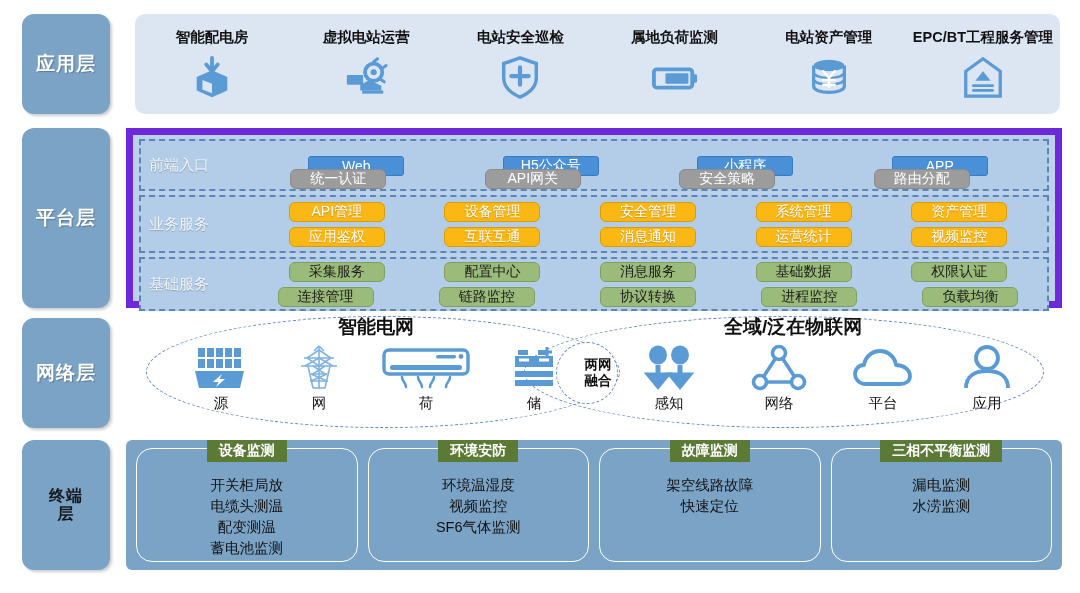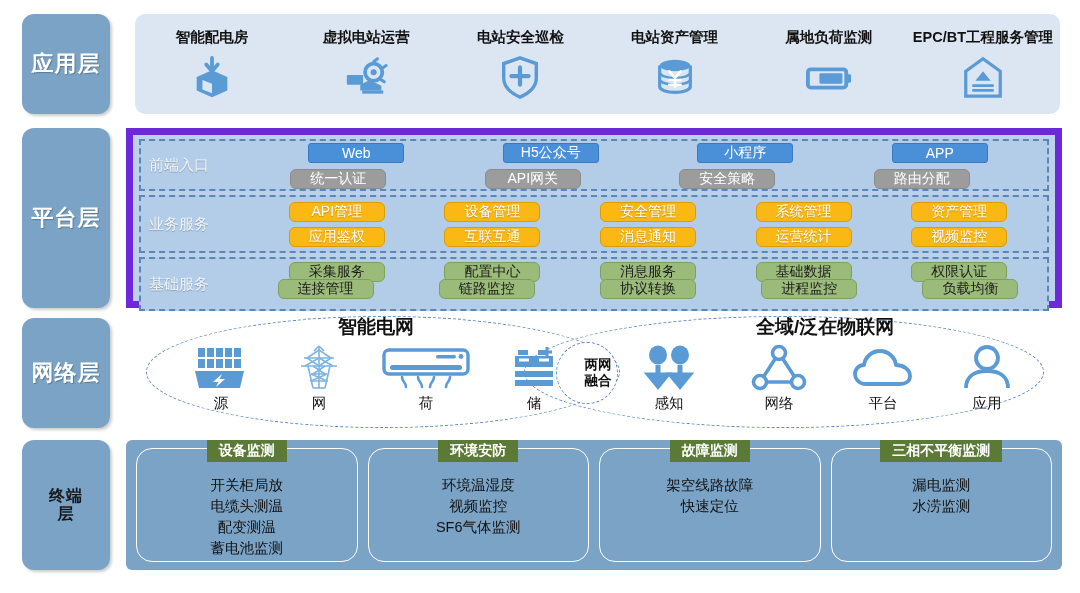--- a/index.html
+++ b/index.html
@@ -9,21 +9,21 @@
     color:#1a1a1a;
   }
   .canvas{position:absolute;inset:0;}
 
   
   .layer-tab{
     position:absolute;left:22px;width:88px;
     background:#7BA3C6;border-radius:12px;
     box-shadow:2px 2px 3px rgba(0,0,0,.20);
     display:flex;align-items:center;justify-content:center;
-    color:#ffffff;font-weight:bold;font-size:22px;letter-spacing:1px;
+    color:#ffffff;font-weight:bold;font-size:19px;letter-spacing:1px;
     text-align:center;line-height:1.15;
     text-shadow:1px 1px 1px rgba(0,0,0,.25);
   }
   .layer-tab.dark{color:#15171a;text-shadow:none;font-size:16px;}
 
   
   .app-band{
     position:absolute;left:135px;top:14px;width:925px;height:100px;
     background:#DCE6F3;border-radius:10px;
   }
@@ -158,63 +158,63 @@
         <span class="lbl">电站安全巡检</span>
         <span class="ico">
           <svg width="46" height="46" viewBox="0 0 48 48">
             <path d="M24 4 L41 10 L41 25 C41 35 33 41 24 45 C15 41 7 35 7 25 L7 10 Z" fill="none" stroke="#5B9BD5" stroke-width="3.6"></path>
             <path d="M24 14 L24 32 M15 23 L33 23" stroke="#5B9BD5" stroke-width="4.4" stroke-linecap="round"></path>
           </svg>
         </span>
       </div>
 
       <div class="app-item">
+        <span class="lbl">属地负荷监测</span>
+        <span class="ico">
+          <svg width="50" height="46" viewBox="0 0 52 48">
+            <rect x="4" y="16" width="40" height="19" rx="3" fill="none" stroke="#5B9BD5" stroke-width="4"></rect>
+            <rect x="44" y="21" width="5" height="9" rx="1.5" fill="#5B9BD5"></rect>
+            <rect x="16" y="20" width="24" height="11" rx="1.5" fill="#5B9BD5"></rect>
+          </svg>
+        </span>
+      </div>
+
+      <div class="app-item">
         <span class="lbl">电站资产管理</span>
         <span class="ico">
           <svg width="46" height="46" viewBox="0 0 48 48">
             <ellipse cx="24" cy="12" rx="16" ry="6" fill="#5B9BD5"></ellipse>
             <path d="M8 12 L8 34 C8 37.4 15.2 40 24 40 C32.8 40 40 37.4 40 34 L40 12" fill="none" stroke="#5B9BD5" stroke-width="3.4"></path>
             <path d="M9 20 C9 22.8 15.7 25 24 25 C32.3 25 39 22.8 39 20" fill="none" stroke="#5B9BD5" stroke-width="2.6"></path>
             <path d="M9 27 C9 29.8 15.7 32 24 32 C32.3 32 39 29.8 39 27" fill="none" stroke="#5B9BD5" stroke-width="2.6"></path>
             <path d="M18 18 L24 25 L30 18 M18 27 L30 27 M18 32 L30 32 M24 25 L24 34" stroke="#ffffff" stroke-width="2.6" fill="none" stroke-linecap="round"></path>
           </svg>
         </span>
       </div>
 
       <div class="app-item">
-        <span class="lbl">属地负荷监测</span>
-        <span class="ico">
-          <svg width="50" height="46" viewBox="0 0 52 48">
-            <rect x="4" y="16" width="40" height="19" rx="3" fill="none" stroke="#5B9BD5" stroke-width="4"></rect>
-            <rect x="44" y="21" width="5" height="9" rx="1.5" fill="#5B9BD5"></rect>
-            <rect x="16" y="20" width="24" height="11" rx="1.5" fill="#5B9BD5"></rect>
-          </svg>
-        </span>
-      </div>
-
-      <div class="app-item">
         <span class="lbl">EPC/BT工程服务管理</span>
         <span class="ico">
           <svg width="46" height="46" viewBox="0 0 48 48">
             <path d="M24 5 L42 18 L42 44 L6 44 L6 18 Z" fill="none" stroke="#5B9BD5" stroke-width="3.4"></path>
             <path d="M24 18 L32 28 L16 28 Z" fill="#5B9BD5"></path>
             <path d="M14 33 L34 33 M14 38 L34 38" stroke="#5B9BD5" stroke-width="3" stroke-linecap="round"></path>
           </svg>
         </span>
       </div>
 
     </div>
   </div>
 
   <div class="plat-band">
 
     <div class="plat-sub" id="sub-front">
       <span class="side">前端入口</span>
 
-      <div class="pill-row" style="top:2px;align-items:center;">
+      <div class="pill-row" style="top:15px;align-items:center;">
         <span class="pcell">
             <span class="pill blue">Web</span>
           </span>
         <span class="pcell">
             <span class="pill blue">H5公众号</span>
           </span>
         <span class="pcell">
             <span class="pill blue">小程序</span>
           </span>
         <span class="pcell">
@@ -292,21 +292,21 @@
             <span class="pill green">消息服务</span>
           </span>
         <span class="pcell">
             <span class="pill green">基础数据</span>
           </span>
         <span class="pcell">
             <span class="pill green">权限认证</span>
           </span>
       </div>
 
-      <div class="pill-row" style="top:20px;gap:28px;">
+      <div class="pill-row" style="top:28px;gap:28px;">
         <span class="pcell">
             <span class="pill green">连接管理</span>
           </span>
         <span class="pcell">
             <span class="pill green">链路监控</span>
           </span>
         <span class="pcell">
             <span class="pill green">协议转换</span>
           </span>
         <span class="pcell">
@@ -319,21 +319,21 @@
     </div>
   </div>
 
   <div class="net-band">
 
     <div class="ellipse" id="ell-left"></div>
     <div class="ellipse" id="ell-right"></div>
     <div class="ellipse" id="ell-mid"></div>
 
     <div class="net-title" style="left:212px;top:2px;">智能电网</div>
-    <div class="net-title" style="left:598px;top:2px;margin-left:32px;">全域/泛在物联网</div>
+    <div class="net-title" style="left:598px;top:2px;">全域/泛在物联网</div>
 
     <div class="mid-label">
       <span>两网</span>
       <span>融合</span>
     </div>
 
     <div class="net-node" style="left:52px;top:28px;">
       <span class="ico">
         <svg width="58" height="48" viewBox="0 0 58 48">
           <g fill="#5B9BD5">

